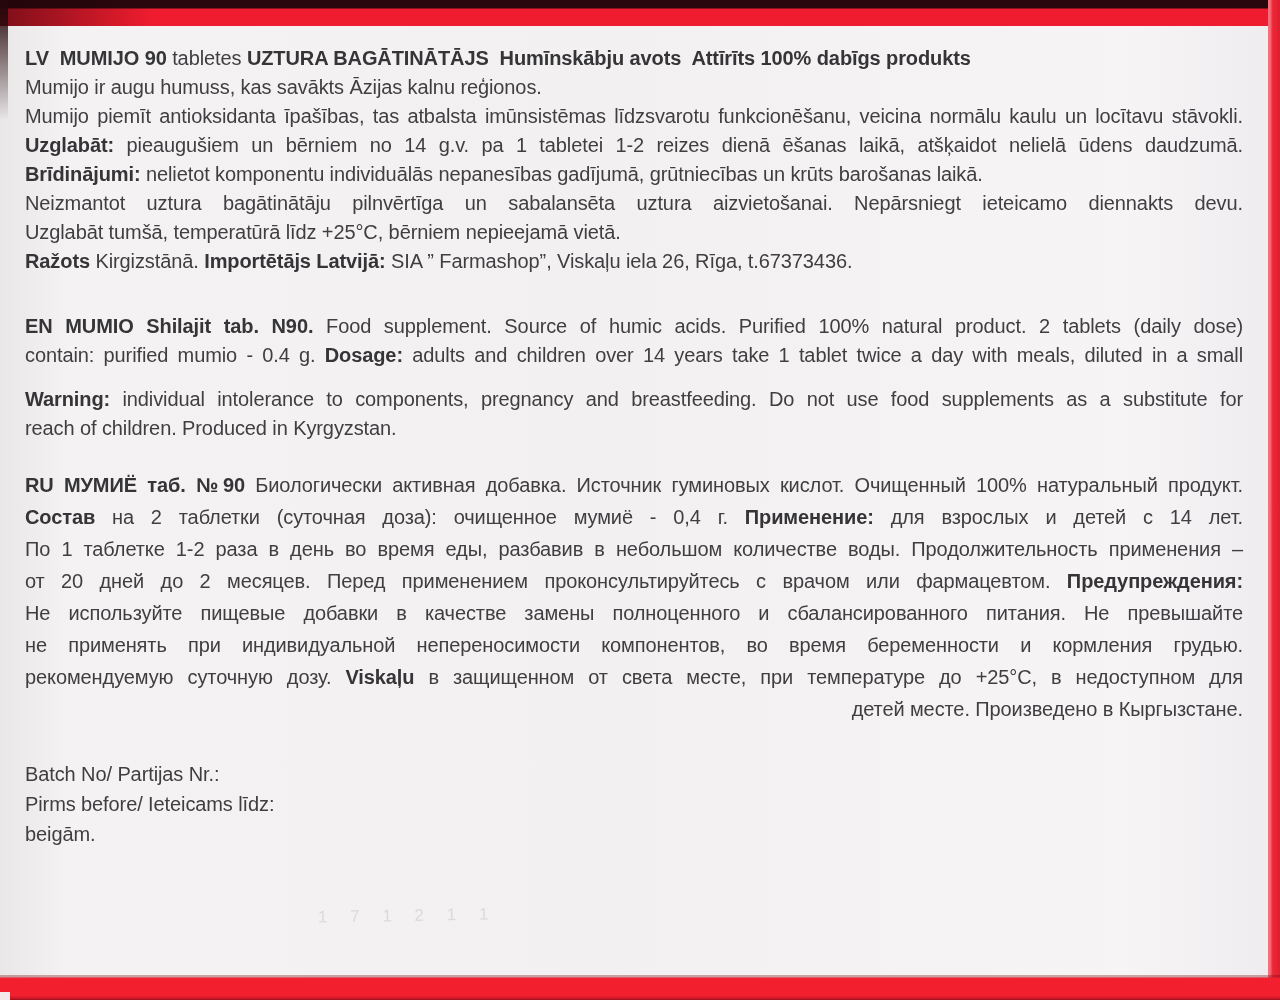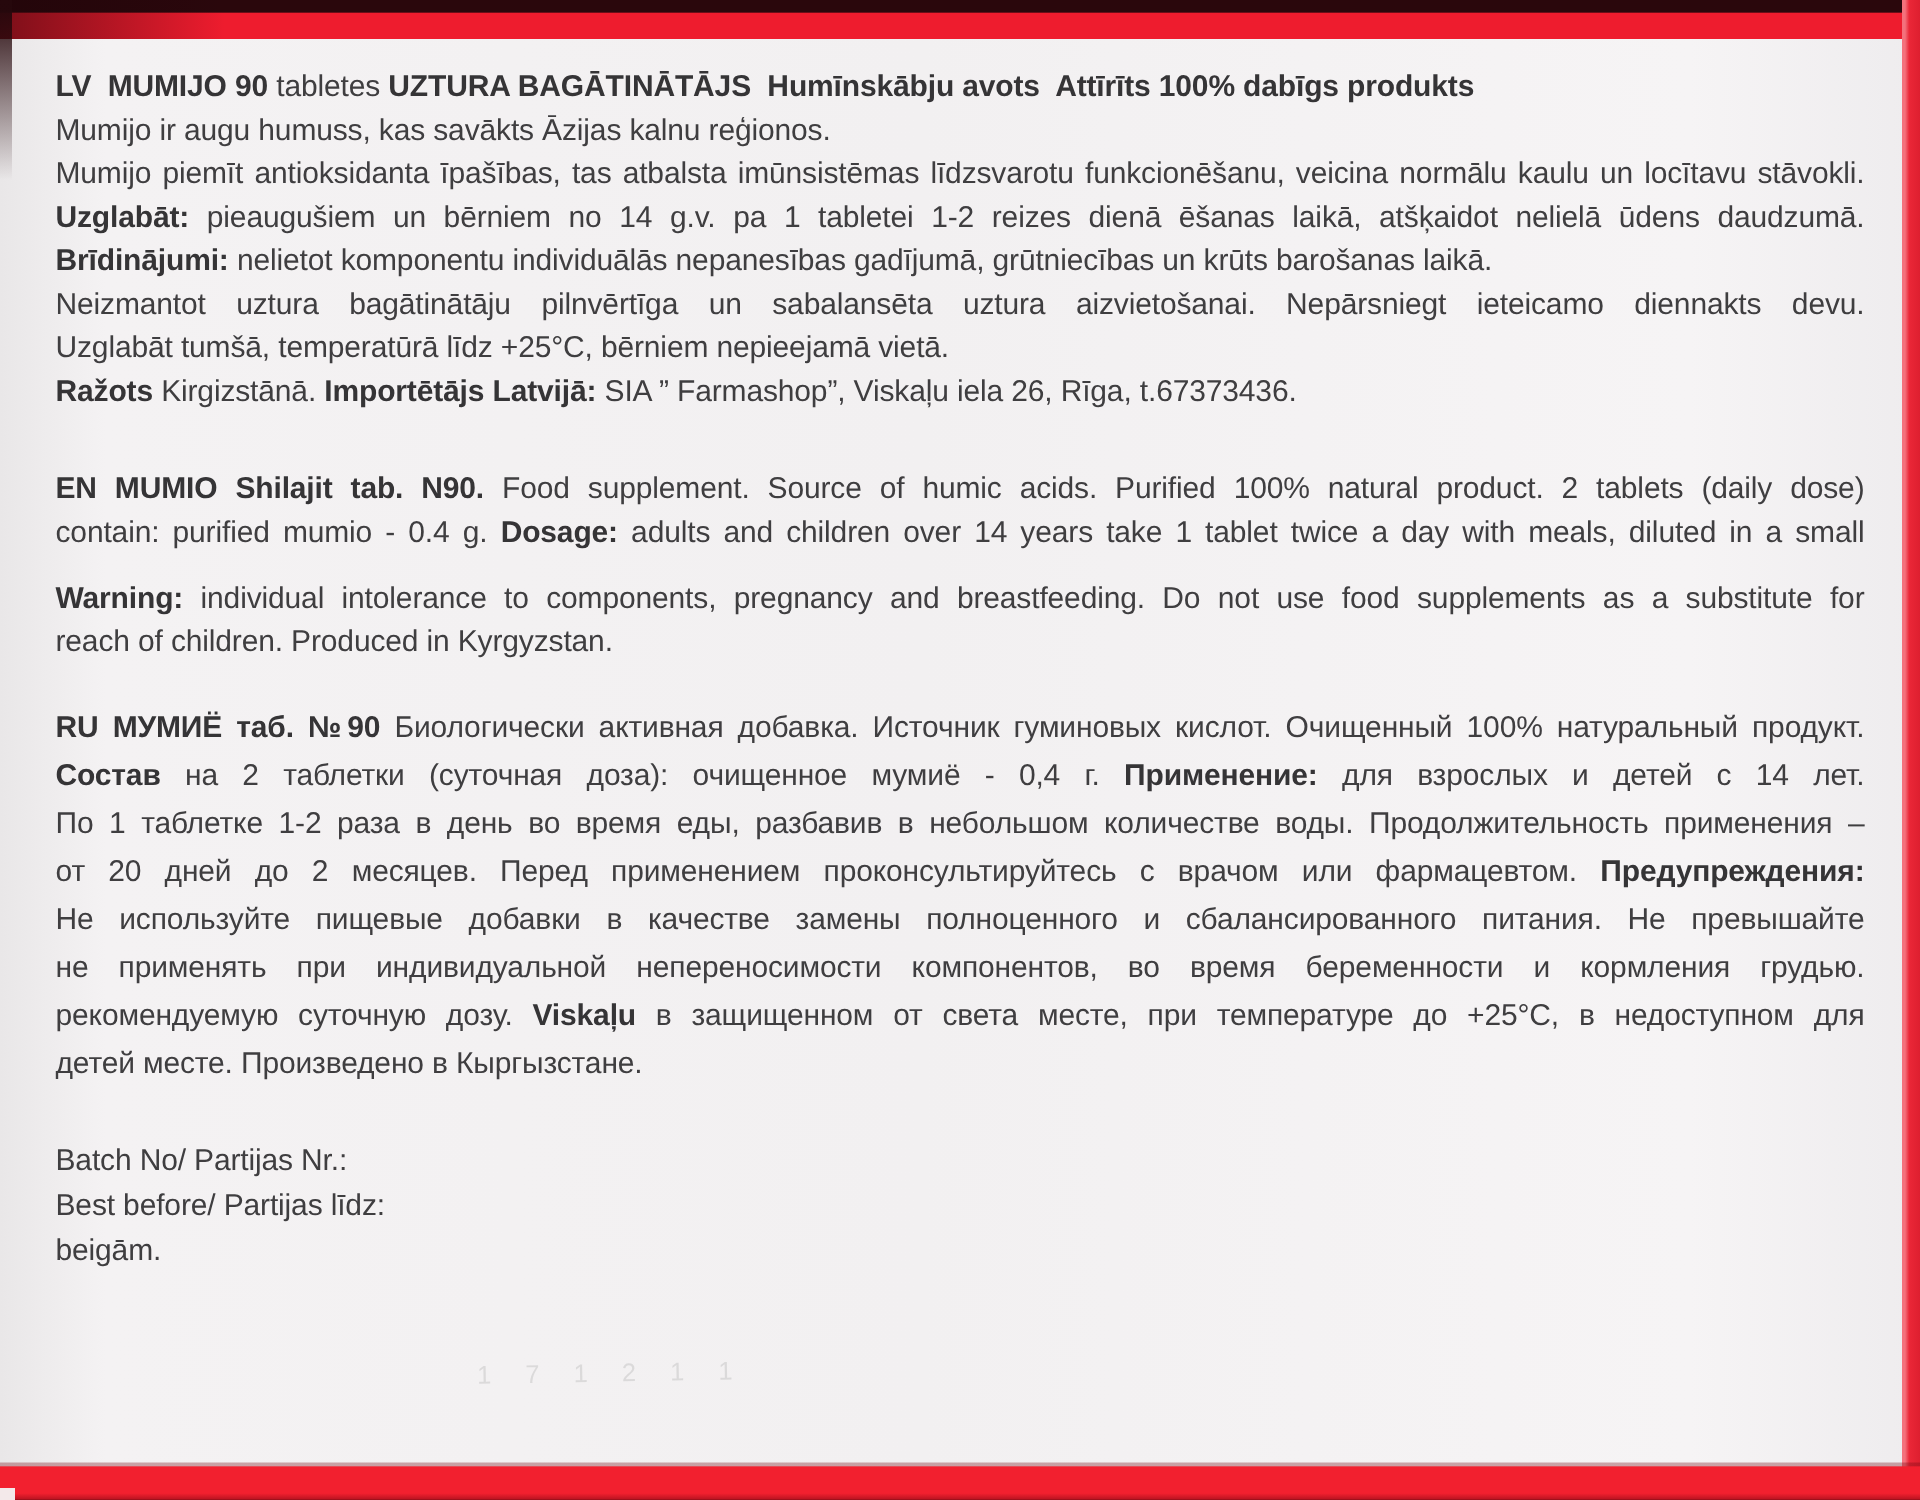--- a/index.html
+++ b/index.html
@@ -40,29 +40,29 @@
   .bottom-band{
     position:absolute;left:0;right:0;bottom:0;height:25px;
     background:linear-gradient(rgba(120,10,20,.35) 0 2px,#f2202f 3px 82%,#c21523 96%,#8e0f19 100%);
   }
   .bottom-band::before{
     content:"";position:absolute;left:0;bottom:0;width:10px;height:8px;background:#f3e9ea;
   }
   
   .content{
     position:absolute;left:25px;right:37px;top:44px;
-    font-size:20px;letter-spacing:-0.1px;margin-left:12px;
+    font-size:20px;letter-spacing:-0.1px;
   }
   .sec{margin:0;}
   .ln{white-space:pre;line-height:29px;height:29px;overflow:visible;}
   .ln.just{white-space:normal;text-align:justify;text-align-last:justify;}
   .b{font-weight:bold;color:#353436;}
   .sec-en{margin-top:36px;}
   .sec-ru{margin-top:26px;}
-  .sec-ru .ln{line-height:32px;height:32px;}
+  .sec-ru .ln{line-height:32px;height:32px;text-align:right;}
   .sec-batch{margin-top:34px;}
   .sec-batch .ln{line-height:30px;height:30px;}
   .stamp{
     position:absolute;left:318px;top:906px;
     font-size:17px;letter-spacing:9px;color:#8a8a8a;opacity:.22;
     transform:rotate(-1deg);white-space:pre;
   }
 </style>
 </head>
 <body>
@@ -95,19 +95,19 @@
         <div class="ln just"><span class="b">Состав</span><span> на 2 таблетки (суточная доза): очищенное мумиё - 0,4 г. </span><span class="b">Применение:</span><span> для взрослых и детей с 14 лет.</span></div>
         <div class="ln just"><span>По 1 таблетке 1-2 раза в день во время еды, разбавив в небольшом количестве воды. Продолжительность применения –</span></div>
         <div class="ln just"><span>от 20 дней до 2 месяцев. Перед применением проконсультируйтесь с врачом или фармацевтом. </span><span class="b">Предупреждения:</span></div>
         <div class="ln just"><span>Не используйте пищевые добавки в качестве замены полноценного и сбалансированного питания. Не превышайте</span></div>
         <div class="ln just"><span>не применять при индивидуальной непереносимости компонентов, во время беременности и кормления грудью.</span></div>
         <div class="ln just"><span>рекомендуемую суточную дозу. </span><span class="b">Viskaļu</span><span> в защищенном от света месте, при температуре до +25°C, в недоступном для</span></div>
         <div class="ln"><span>детей месте. Произведено в Кыргызстане.</span></div>
       </div>
     <div class="sec sec-batch">
         <div class="ln"><span>Batch No/ Partijas Nr.:</span></div>
-        <div class="ln"><span>Best before/ Partijas līdz:</span></div>
+        <div class="ln"><span>Pirms before/ Ieteicams līdz:</span></div>
         <div class="ln"><span>beigām.</span></div>
       </div>
   </div>
 
   <div class="stamp">1 7 1 2 1 1</div>
 </div>
 
 </body></html>

